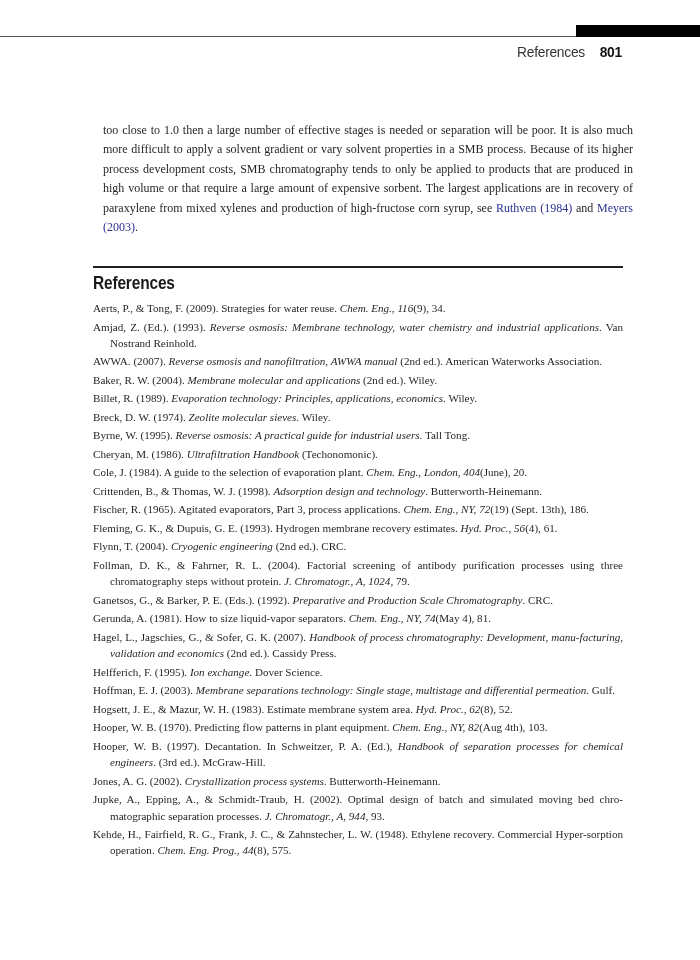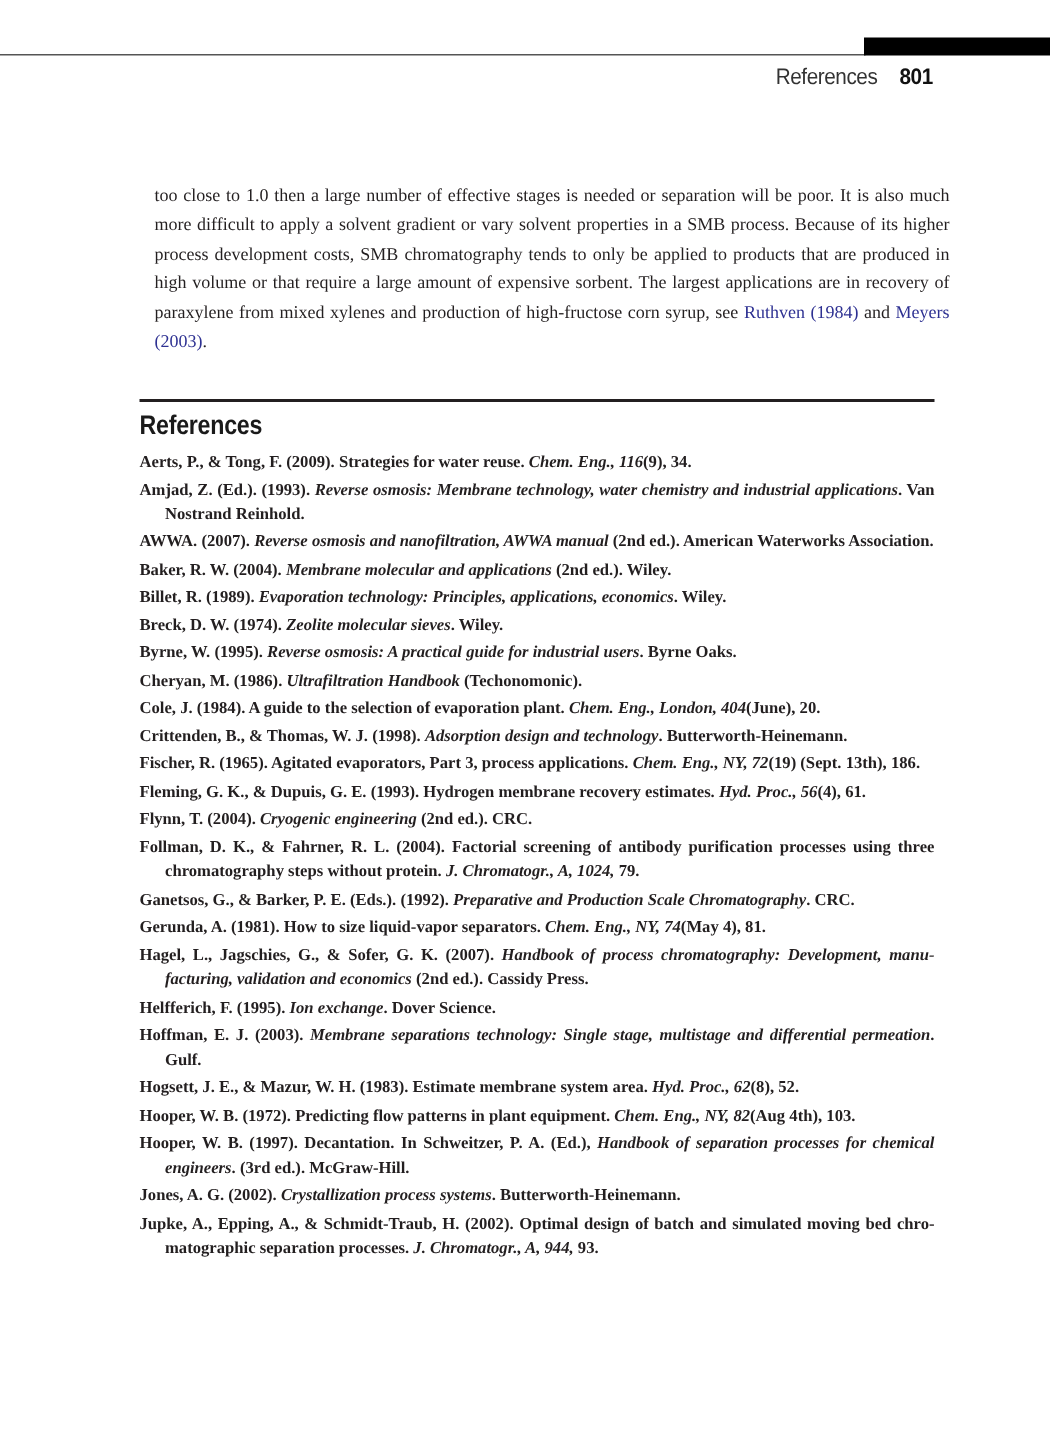--- a/index.html
+++ b/index.html
@@ -33,21 +33,20 @@
       font-weight: bold; font-size: 18px; transform: scaleX(0.86); transform-origin: left;
       letter-spacing: -0.2px; color: #1a1a1a;
     }
     .refs {
       position: absolute; left: 93px; top: 300px; width: 530px;
       font-size: 11.1px; line-height: 16.4px; color: #231f20;
     }
     .ref {
       padding-left: 17px; text-indent: -17px; text-align: justify;
       margin: 0 0 2.1px 0;
-      font-weight: bold;
     }
     .ref i { font-style: italic; }
   </style>
 </head>
 <body>
 
 <div class="top-rule"></div>
 <div class="top-bar"></div>
 
 <div class="running-head">
@@ -61,31 +60,32 @@
 <div class="sec-rule"></div>
 <div class="sec-title">References</div>
 
 <div class="refs" id="refs">
     <p class="ref"><span>Aerts, P., &amp; Tong, F. (2009). Strategies for water reuse. </span><i>Chem. Eng., 116</i><span>(9), 34.</span></p>
     <p class="ref"><span>Amjad, Z. (Ed.). (1993). </span><i>Reverse osmosis: Membrane technology, water chemistry and industrial applications</i><span>. Van Nostrand Reinhold.</span></p>
     <p class="ref"><span>AWWA. (2007). </span><i>Reverse osmosis and nanofiltration, AWWA manual</i><span> (2nd ed.). American Waterworks Association.</span></p>
     <p class="ref"><span>Baker, R. W. (2004). </span><i>Membrane molecular and applications</i><span> (2nd ed.). Wiley.</span></p>
     <p class="ref"><span>Billet, R. (1989). </span><i>Evaporation technology: Principles, applications, economics</i><span>. Wiley.</span></p>
     <p class="ref"><span>Breck, D. W. (1974). </span><i>Zeolite molecular sieves</i><span>. Wiley.</span></p>
-    <p class="ref"><span>Byrne, W. (1995). </span><i>Reverse osmosis: A practical guide for industrial users</i><span>. Byrne Oaks.</span></p>
+    <p class="ref"><span>Byrne, W. (1995). </span><i>Reverse osmosis: A practical guide for industrial users</i><span>. Tall Tong.</span></p>
     <p class="ref"><span>Cheryan, M. (1986). </span><i>Ultrafiltration Handbook</i><span> (Techonomonic).</span></p>
     <p class="ref"><span>Cole, J. (1984). A guide to the selection of evaporation plant. </span><i>Chem. Eng., London, 404</i><span>(June), 20.</span></p>
     <p class="ref"><span>Crittenden, B., &amp; Thomas, W. J. (1998). </span><i>Adsorption design and technology</i><span>. Butterworth-Heinemann.</span></p>
     <p class="ref"><span>Fischer, R. (1965). Agitated evaporators, Part 3, process applications. </span><i>Chem. Eng., NY, 72</i><span>(19) (Sept. 13th), 186.</span></p>
     <p class="ref"><span>Fleming, G. K., &amp; Dupuis, G. E. (1993). Hydrogen membrane recovery estimates. </span><i>Hyd. Proc., 56</i><span>(4), 61.</span></p>
     <p class="ref"><span>Flynn, T. (2004). </span><i>Cryogenic engineering</i><span> (2nd ed.). CRC.</span></p>
     <p class="ref"><span>Follman, D. K., &amp; Fahrner, R. L. (2004). Factorial screening of antibody purification processes using three chromatography steps without protein. </span><i>J. Chromatogr., A, 1024,</i><span> 79.</span></p>
     <p class="ref"><span>Ganetsos, G., &amp; Barker, P. E. (Eds.). (1992). </span><i>Preparative and Production Scale Chromatography</i><span>. CRC.</span></p>
     <p class="ref"><span>Gerunda, A. (1981). How to size liquid-vapor separators. </span><i>Chem. Eng., NY, 74</i><span>(May 4), 81.</span></p>
     <p class="ref"><span>Hagel, L., Jagschies, G., &amp; Sofer, G. K. (2007). </span><i>Handbook of process chromatography: Development, manu-facturing, validation and economics</i><span> (2nd ed.). Cassidy Press.</span></p>
     <p class="ref"><span>Helfferich, F. (1995). </span><i>Ion exchange</i><span>. Dover Science.</span></p>
     <p class="ref"><span>Hoffman, E. J. (2003). </span><i>Membrane separations technology: Single stage, multistage and differential permeation</i><span>. Gulf.</span></p>
     <p class="ref"><span>Hogsett, J. E., &amp; Mazur, W. H. (1983). Estimate membrane system area. </span><i>Hyd. Proc., 62</i><span>(8), 52.</span></p>
-    <p class="ref"><span>Hooper, W. B. (1972). Predicting flow patterns in plant equipment. </span><i>Chem. Eng., NY, 82</i><span>(Aug 4th), 103.</span></p>
+    <p class="ref"><span>Hooper, W. B. (1970). Predicting flow patterns in plant equipment. </span><i>Chem. Eng., NY, 82</i><span>(Aug 4th), 103.</span></p>
     <p class="ref"><span>Hooper, W. B. (1997). Decantation. In Schweitzer, P. A. (Ed.), </span><i>Handbook of separation processes for chemical engineers</i><span>. (3rd ed.). McGraw-Hill.</span></p>
     <p class="ref"><span>Jones, A. G. (2002). </span><i>Crystallization process systems</i><span>. Butterworth-Heinemann.</span></p>
     <p class="ref"><span>Jupke, A., Epping, A., &amp; Schmidt-Traub, H. (2002). Optimal design of batch and simulated moving bed chro-matographic separation processes. </span><i>J. Chromatogr., A, 944,</i><span> 93.</span></p>
+    <p class="ref"><span>Kehde, H., Fairfield, R. G., Frank, J. C., &amp; Zahnstecher, L. W. (1948). Ethylene recovery. Commercial Hyper-sorption operation. </span><i>Chem. Eng. Prog., 44</i><span>(8), 575.</span></p>
   </div>
 
 </body></html>

